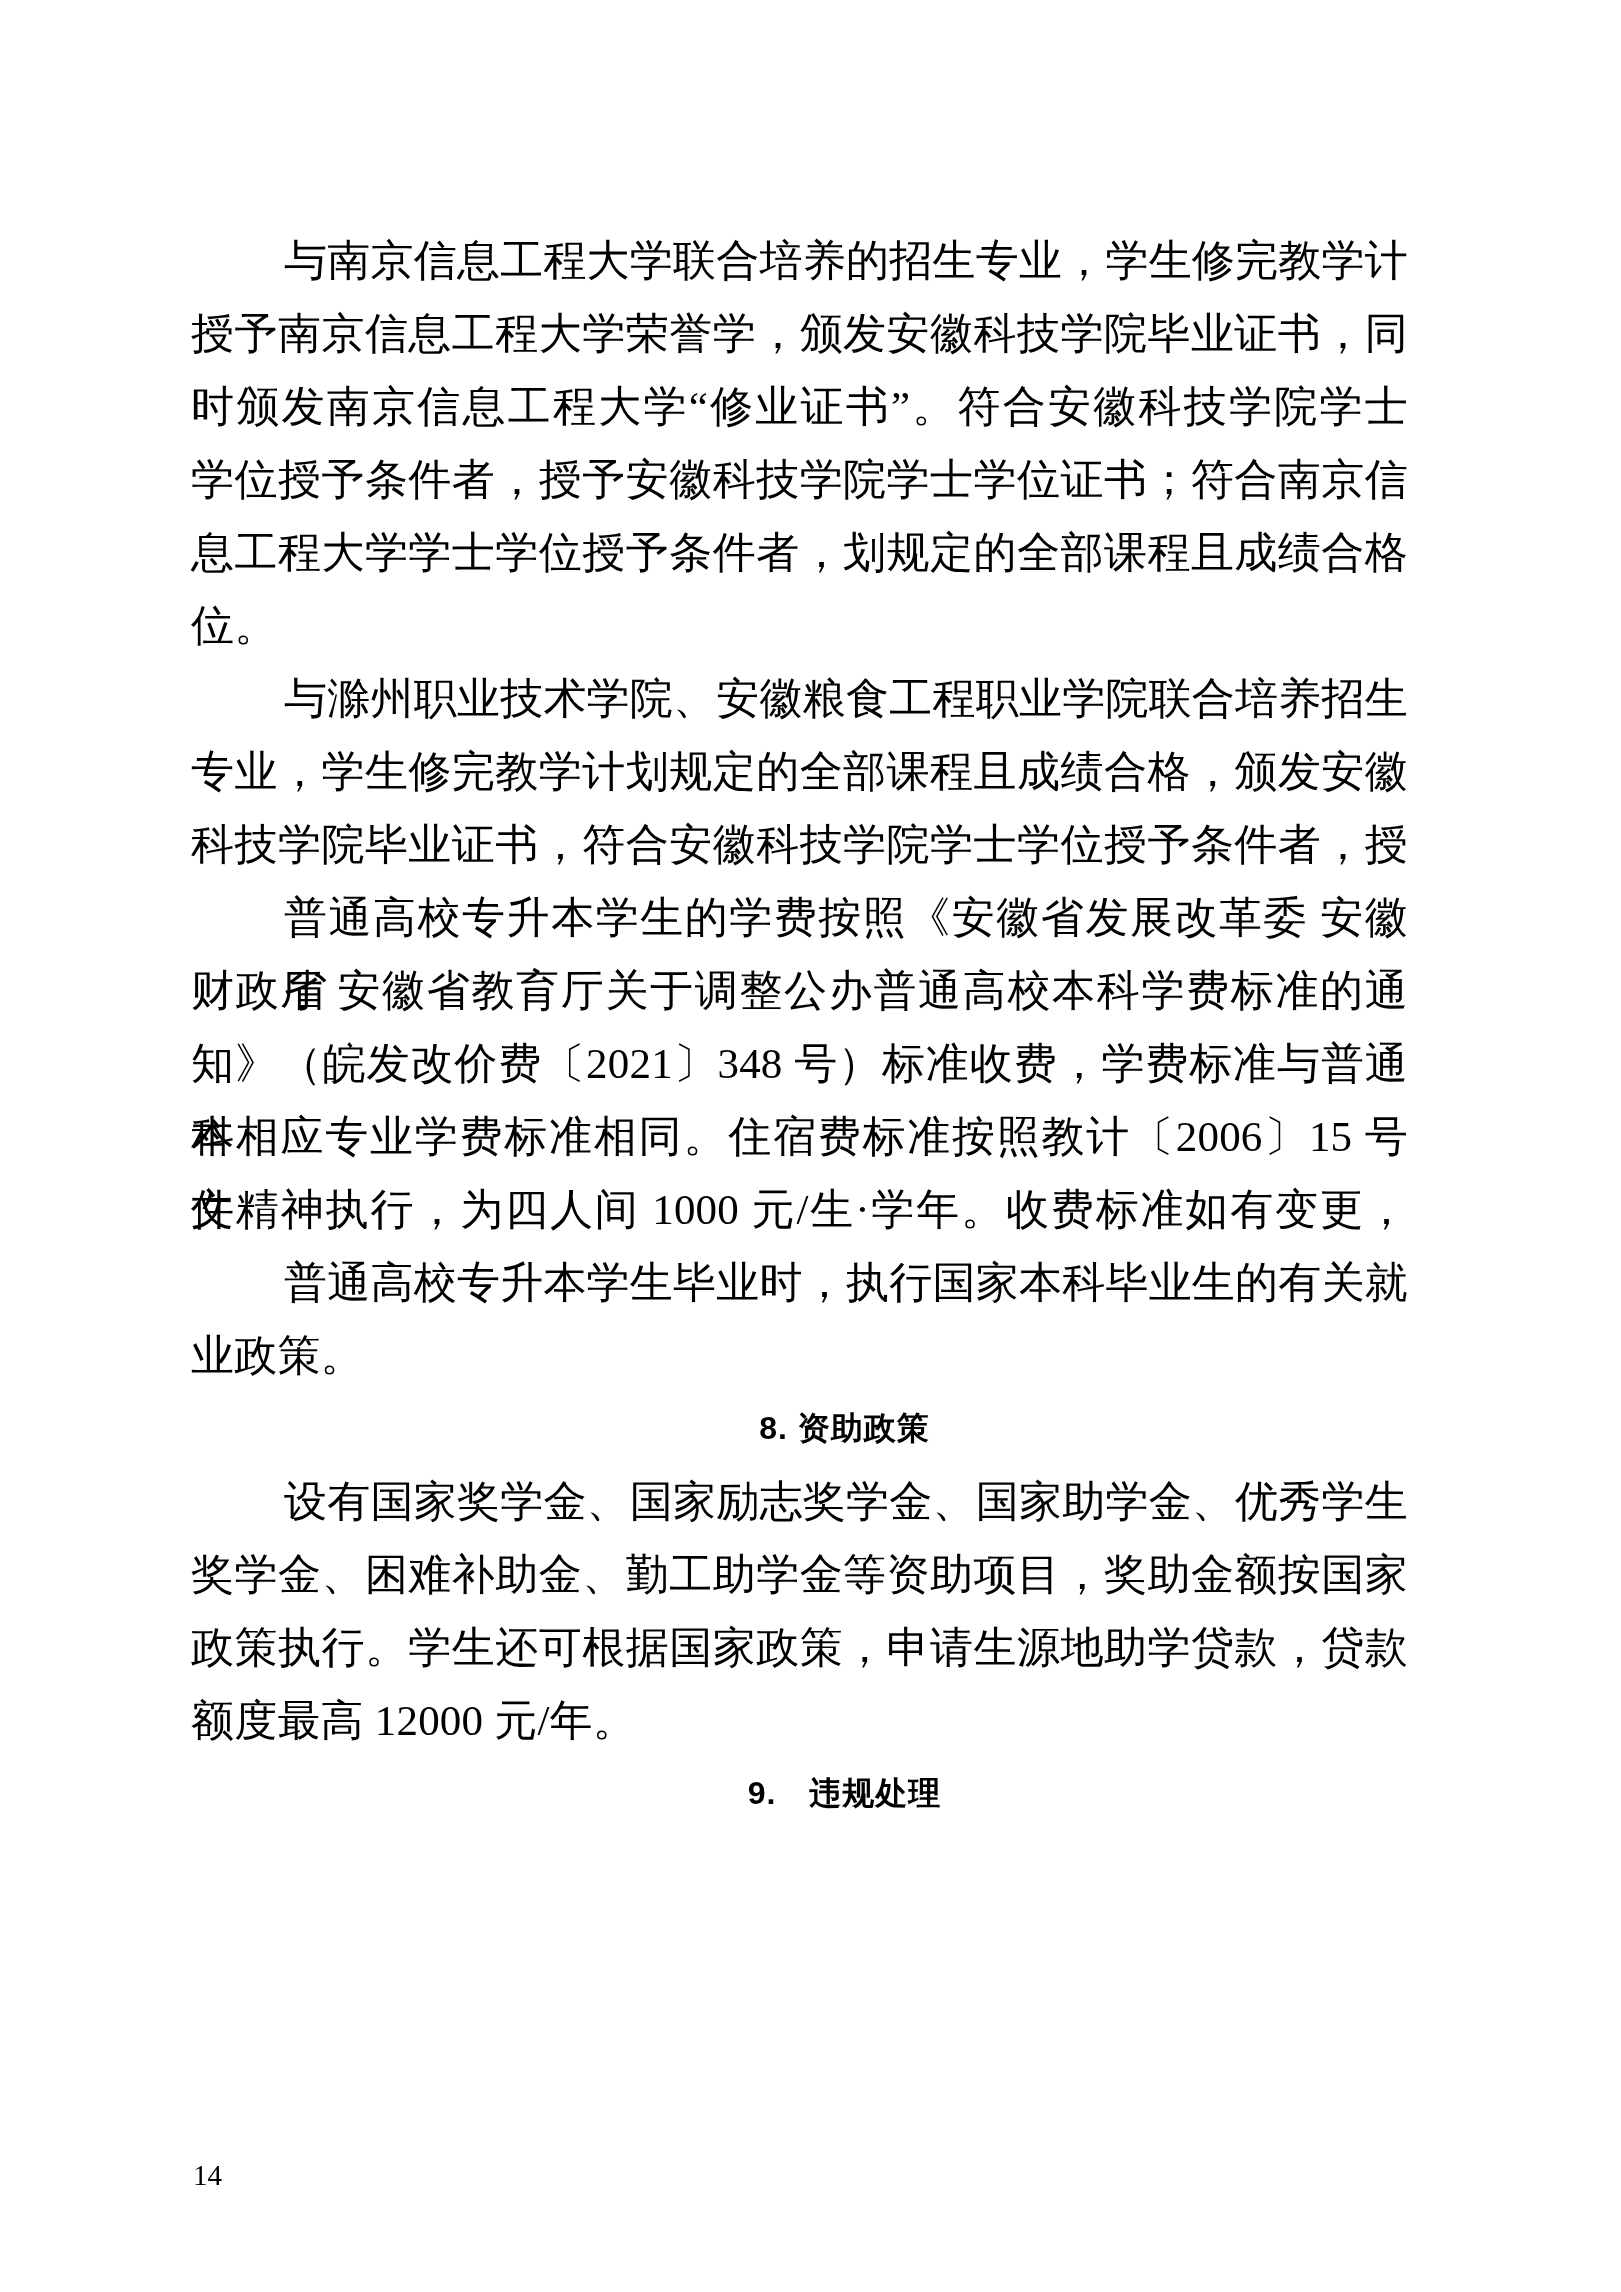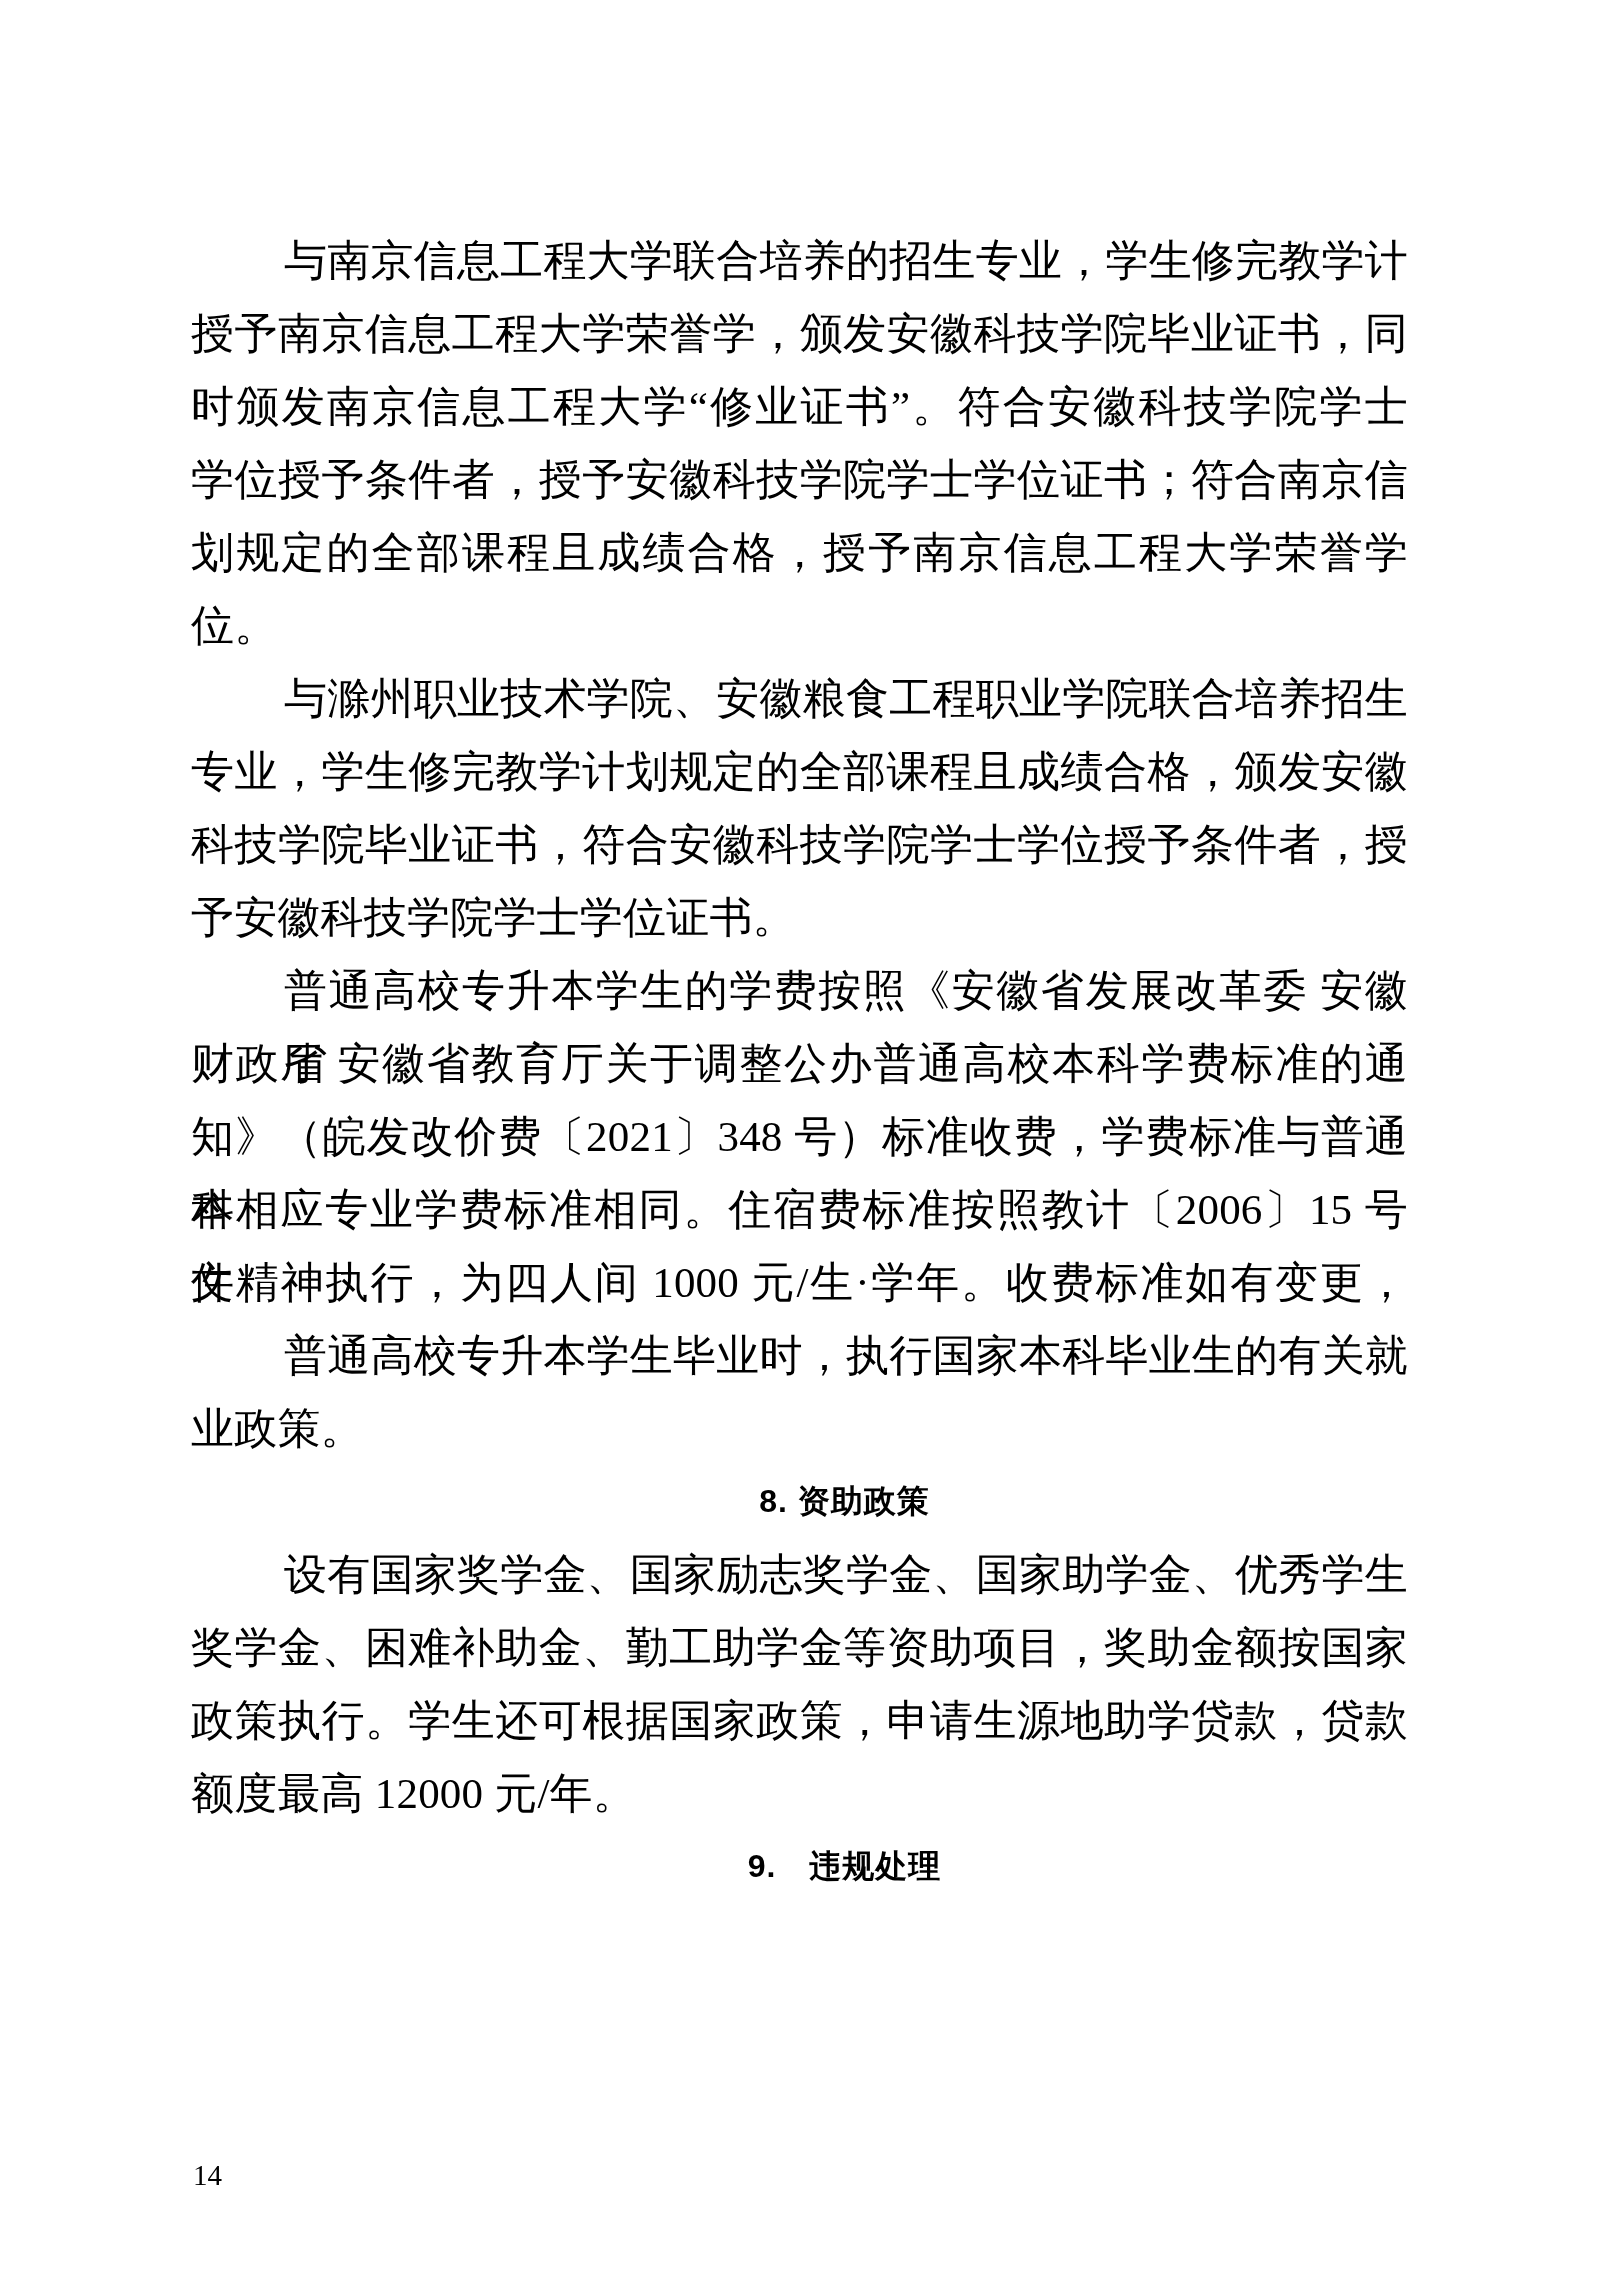--- a/index.html
+++ b/index.html
@@ -60,27 +60,26 @@
 </head>
 <body>
 
 <div class="page">
   <div class="content">
 
     <div class="line fill first">与南京信息工程大学联合培养的招生专业，学生修完教学计</div>
     <div class="line fill">授予南京信息工程大学荣誉学，颁发安徽科技学院毕业证书，同</div>
     <div class="line fill">时颁发南京信息工程大学“修业证书”。符合安徽科技学院学士</div>
     <div class="line fill">学位授予条件者，授予安徽科技学院学士学位证书；符合南京信</div>
-    <div class="line fill">划规定的全部课程且成绩合格，授予南京信息工程大学荣誉学</div>
+    <div class="line fill">息工程大学学士学位授予条件者，划规定的全部课程且成绩合格</div>
     <div class="line">位。</div>
 
     <div class="line fill first">与滁州职业技术学院、安徽粮食工程职业学院联合培养招生</div>
     <div class="line fill">专业，学生修完教学计划规定的全部课程且成绩合格，颁发安徽</div>
     <div class="line fill">科技学院毕业证书，符合安徽科技学院学士学位授予条件者，授</div>
-    <div class="line">予安徽科技学院学士学位证书。</div>
 
     <div class="line fill first">普通高校专升本学生的学费按照《安徽省发展改革委 安徽省</div>
     <div class="line fill">财政厅 安徽省教育厅关于调整公办普通高校本科学费标准的通</div>
     <div class="line fill">知》（皖发改价费〔2021〕348 号）标准收费，学费标准与普通本</div>
     <div class="line fill">科相应专业学费标准相同。住宿费标准按照教计〔2006〕15 号文</div>
     <div class="line fill">件精神执行，为四人间 1000 元/生·学年。收费标准如有变更，</div>
 
     <div class="line fill first">普通高校专升本学生毕业时，执行国家本科毕业生的有关就</div>
     <div class="line">业政策。</div>
 

